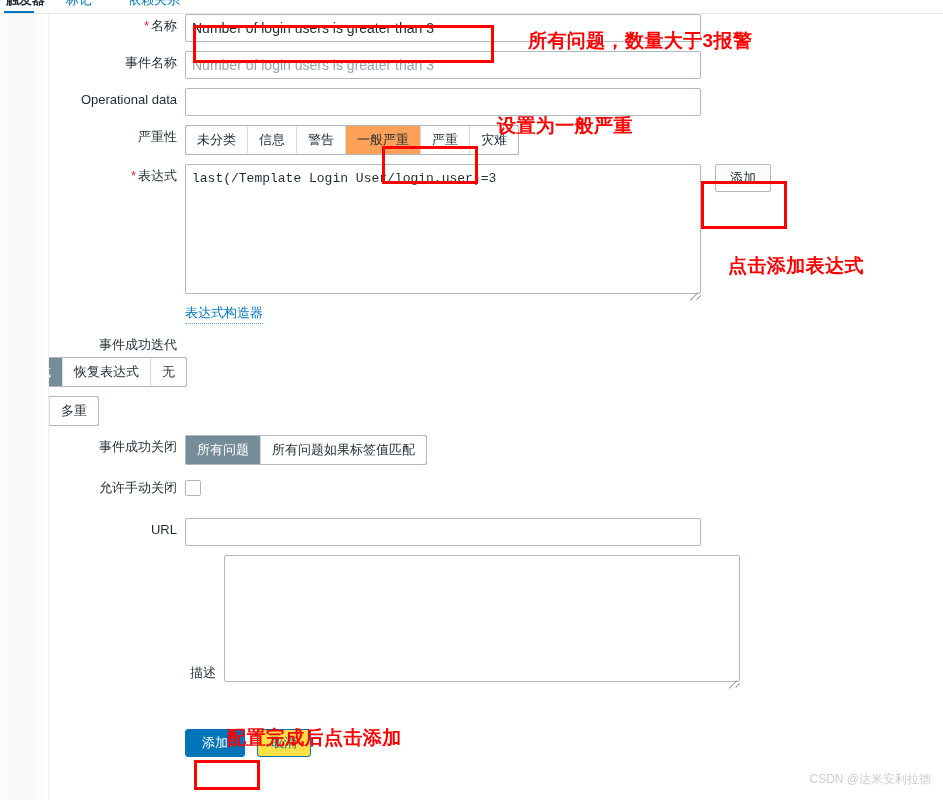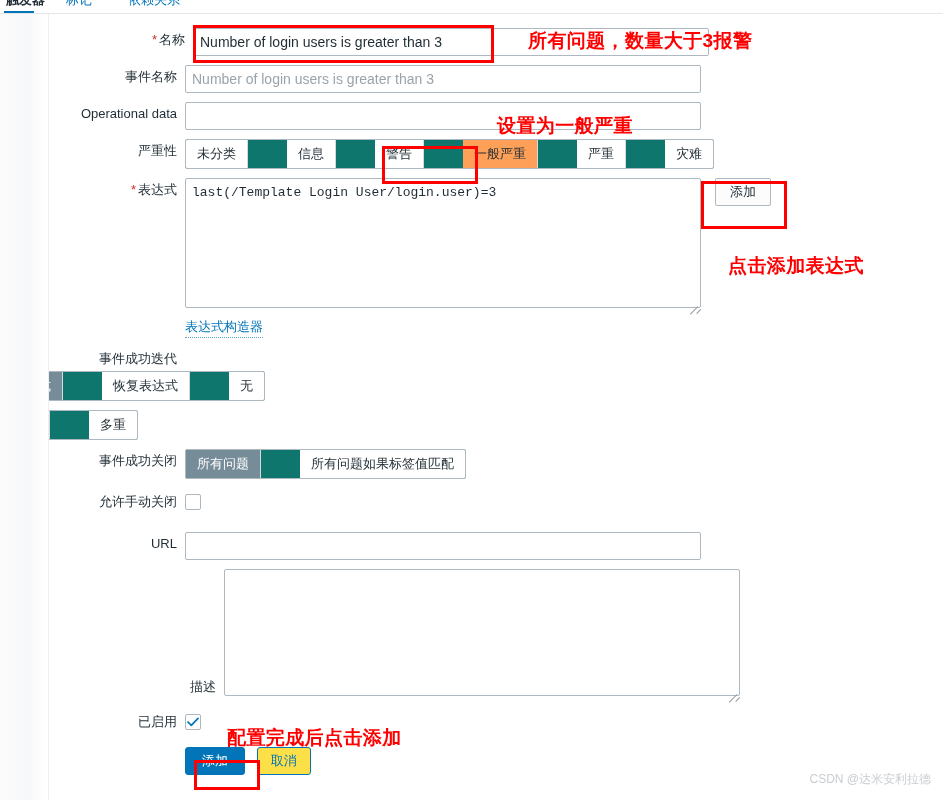--- a/index.html
+++ b/index.html
@@ -102,23 +102,22 @@
   }
   input.txt::placeholder { color: #9aa3ab; }
   .w516 { width: 516px; }
 
   
   .seg {
     display: inline-flex;
     border: 1px solid #aeb8c0;
     border-radius: 2px;
     overflow: hidden;
-    background: #0f766e;
+    background: #000000;
     height: 28px;
-    gap: 39px;
   }
   .seg > .seg-btn {
     display: flex;
     align-items: center;
     justify-content: center;
     padding: 0 11px;
     font-size: 13px;
     color: #1f2c33;
     border-right: 1px solid #d4dade;
     background: #ffffff;
@@ -302,21 +301,21 @@
   <div class="tab" style="left:66px;">
     <span>标记</span>
   </div>
   <div class="tab" style="left:128px;">
     <span>依赖关系</span>
   </div>
 </div>
 
 <div id="form">
 
-  <div class="row" style="margin-top:14px;padding-left:8px;">
+  <div class="row" style="">
     <div class="lbl">
       <span class="req">*</span><span>名称</span>
     </div>
     <div class="ctl">
       <input class="txt w516" type="text" value="Number of login users is greater than 3" style="">
     </div>
   </div>
 
   <div class="row">
     <div class="lbl">事件名称</div>
@@ -418,21 +417,20 @@
     <div class="ctl ta-wrap">
       <textarea class="desc" placeholder="" style=""></textarea>
       <span class="resize-grip">
         <i style="width:11px; bottom:1px;  transform:rotate(-45deg);"></i>
         <i style="width:6px;  bottom:1px;  transform:rotate(-45deg) translate(0,4px);"></i>
       </span>
     </div>
   </div>
 
   <div class="row" style="margin-top:11px;">
-    <div class="lbl">已启用</div>
     <div class="ctl">
       <div class="cbx">
         <svg width="12" height="10" viewBox="0 0 12 10">
           <path d="M1 5 L4.3 8.3 L11 1.4" fill="none" stroke="#0275b8" stroke-width="1.7" stroke-linecap="round" stroke-linejoin="round"></path>
         </svg>
       </div>
     </div>
   </div>
 
   <div class="row" style="margin-top:13px;">

